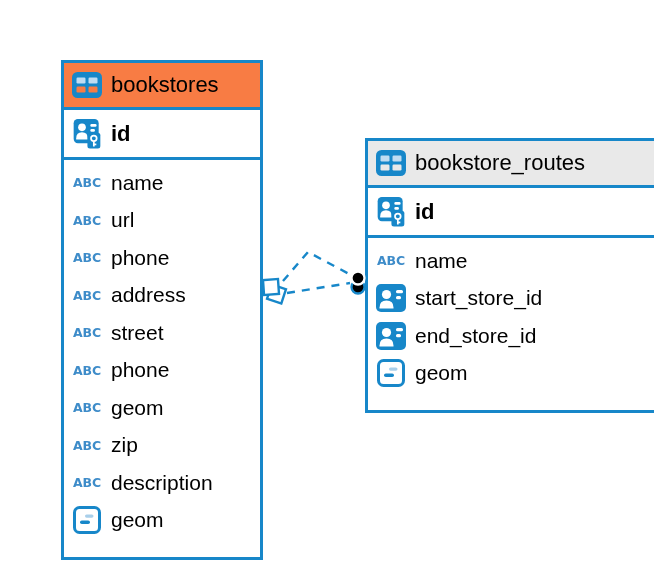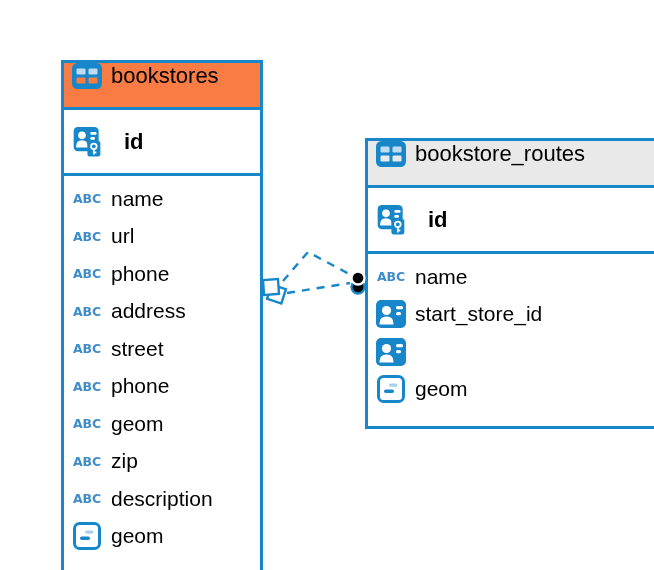--- a/index.html
+++ b/index.html
@@ -8,25 +8,25 @@
     width:654px;height:570px;background:#ffffff;
     font-family:"Liberation Sans","DejaVu Sans",sans-serif;
     -webkit-font-smoothing:antialiased;
   }
   #canvas{position:relative;width:654px;height:570px;overflow:hidden;background:#fff;}
   .tbl{
     position:absolute;background:#fff;border:3.5px solid var(--blue);
     box-sizing:border-box;z-index:1;
   }
   .tbl-header{
-    display:flex;align-items:flex-start;gap:9px;padding:0 8px;height:44px;
+    display:flex;align-items:center;gap:9px;padding:0 8px;height:44px;
     font-size:22px;color:#000;white-space:nowrap;
   }
   .pk-row{
-    display:flex;align-items:center;gap:22px;padding:8px 8px;height:47px;
+    display:flex;align-items:center;gap:9px;padding:0 8px;height:47px;
     border-top:3px solid var(--blue);border-bottom:3px solid var(--blue);
     font-size:22px;font-weight:700;color:#000;background:#fff;white-space:nowrap;
   }
   .cols{padding:4px 0 18px;background:#fff;}
   .col-row{
     display:flex;align-items:center;gap:9px;padding:0 8px;height:37.5px;
     font-size:21px;color:#000;white-space:nowrap;
   }
   .icon{display:inline-flex;align-items:center;justify-content:center;
     width:30px;flex:0 0 30px;overflow:visible;}
@@ -200,20 +200,21 @@
         <div class="col-row">
           <span class="icon">
             <svg width="30" height="28" viewBox="0 0 30 28">
      <rect x="0" y="0" width="30" height="28" rx="5" fill="#1787C9"></rect>
      <circle cx="10.5" cy="10.5" r="4.6" fill="#fff"></circle>
      <path d="M3.5 23.5 Q3.5 16.5 10.5 16.5 Q17.5 16.5 17.5 23.5 L17.5 24.5 L3.5 24.5 Z" fill="#fff"></path>
      <rect x="20" y="6" width="7" height="3.2" rx="1.5" fill="#fff"></rect>
      <rect x="20" y="12" width="5" height="3.2" rx="1.5" fill="#fff"></rect>
             </svg>
           </span>
+          <span>end_store_id</span>
         </div>
         <div class="col-row">
           <span class="icon">
             <svg width="28" height="28" viewBox="0 0 28 28">
      <rect x="1.5" y="1.5" width="25" height="25" rx="5" fill="#fff" stroke="#1787C9" stroke-width="3"></rect>
      <rect x="12" y="8.5" width="8.5" height="3.2" rx="1.6" fill="#A9CFEA"></rect>
      <rect x="7" y="14.5" width="10" height="3.6" rx="1.8" fill="#1787C9"></rect>
             </svg>
           </span>
           <span>geom</span>

